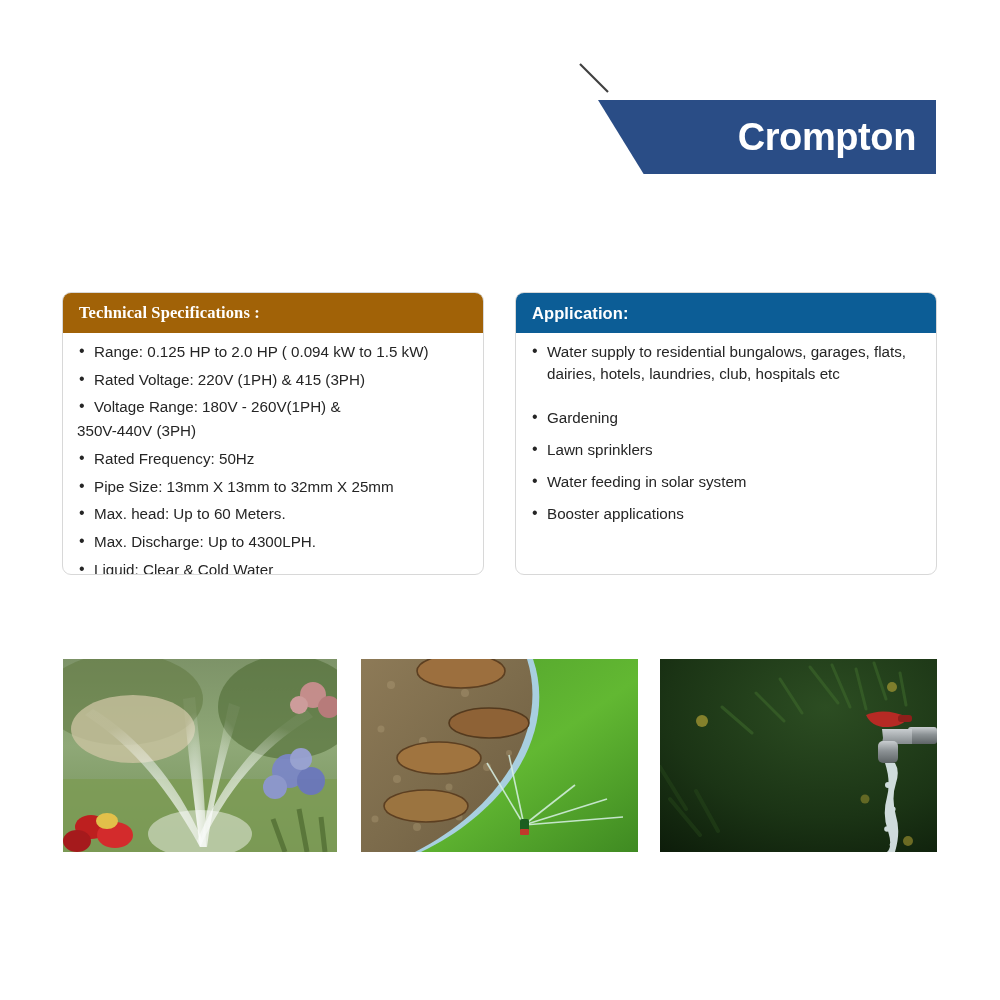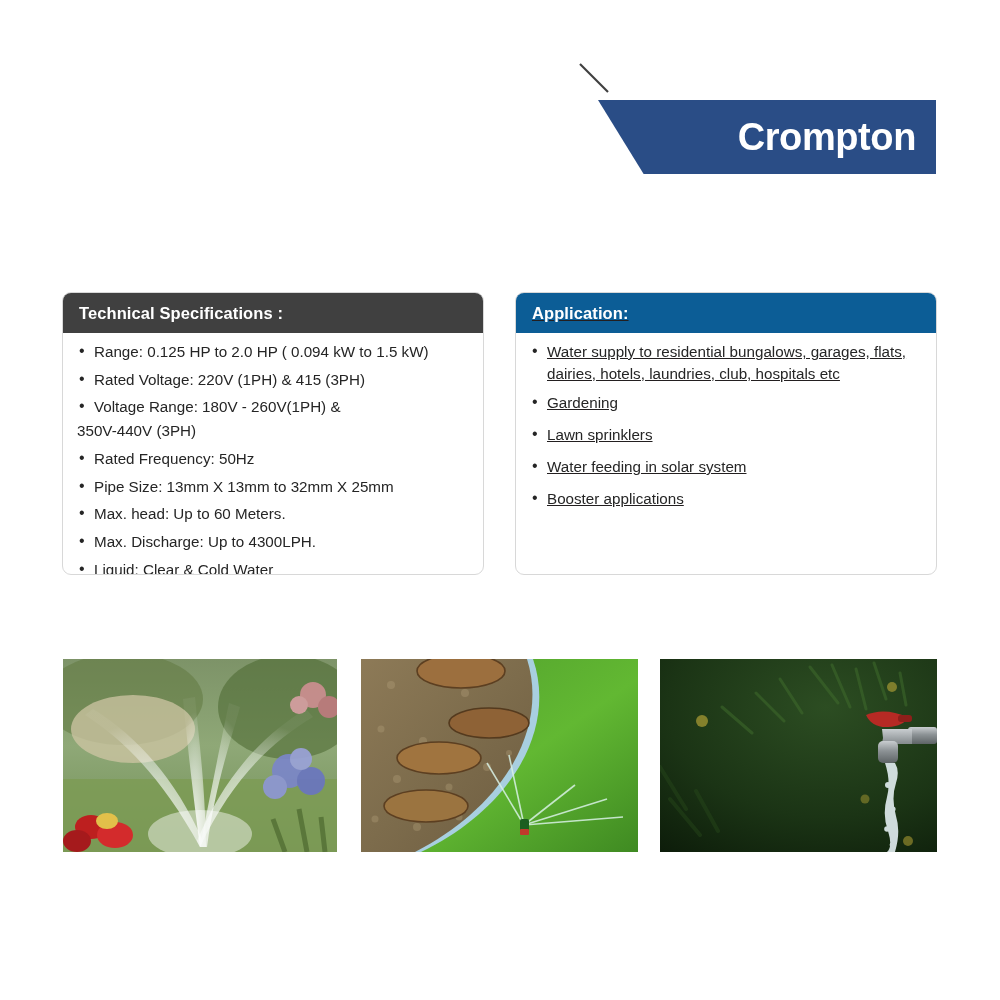--- a/index.html
+++ b/index.html
@@ -54,30 +54,30 @@
   
   .panel {
     position: absolute;
     box-sizing: border-box;
     background: #ffffff;
     border: 1px solid #d8d8d8;
     border-radius: 9px;
     overflow: hidden;
   }
   #panel-specs  { left: 62px;  top: 292px; width: 422px; height: 283px; }
-  #panel-apps   { left: 515px; top: 292px; width: 422px; height: 283px; text-decoration: underline; }
+  #panel-apps   { left: 515px; top: 292px; width: 422px; height: 283px; }
 
   .panel-header {
     height: 40px;
     display: flex;
     align-items: center;
     padding: 0 0 0 16px;
     box-sizing: border-box;
   }
-  #panel-specs .panel-header { background: #404040; }
+  #panel-specs .panel-header { background: #a16207; font-family: Liberation Serif, serif; }
   #panel-apps  .panel-header { background: #0c5d96; }
   .panel-header-title {
     color: #ffffff;
     font-size: 16.5px;
     font-weight: bold;
     letter-spacing: 0.1px;
   }
 
   .panel-body {
     padding: 8px 12px 10px 14px;
@@ -102,21 +102,21 @@
     top: -1px;
     font-size: 16px;
     color: #252525;
   }
   ul.bullets > li.continuation {
     padding-left: 0;
     margin-top: -4px;
   }
   ul.bullets > li.continuation::before { content: none; }
   #panel-apps ul.bullets > li { margin-bottom: 10px; }
-  #panel-apps ul.bullets > li:first-child { margin-bottom: 8px; }
+  #panel-apps ul.bullets > li:first-child { margin-bottom: 23px; }
 
   
   .photo {
     position: absolute;
     overflow: hidden;
     background: #2d4328;
   }
   #photo-1 { left: 63px;  top: 659px; width: 274px; height: 193px; }
   #photo-2 { left: 361px; top: 659px; width: 277px; height: 193px; }
   #photo-3 { left: 660px; top: 659px; width: 277px; height: 193px; }

